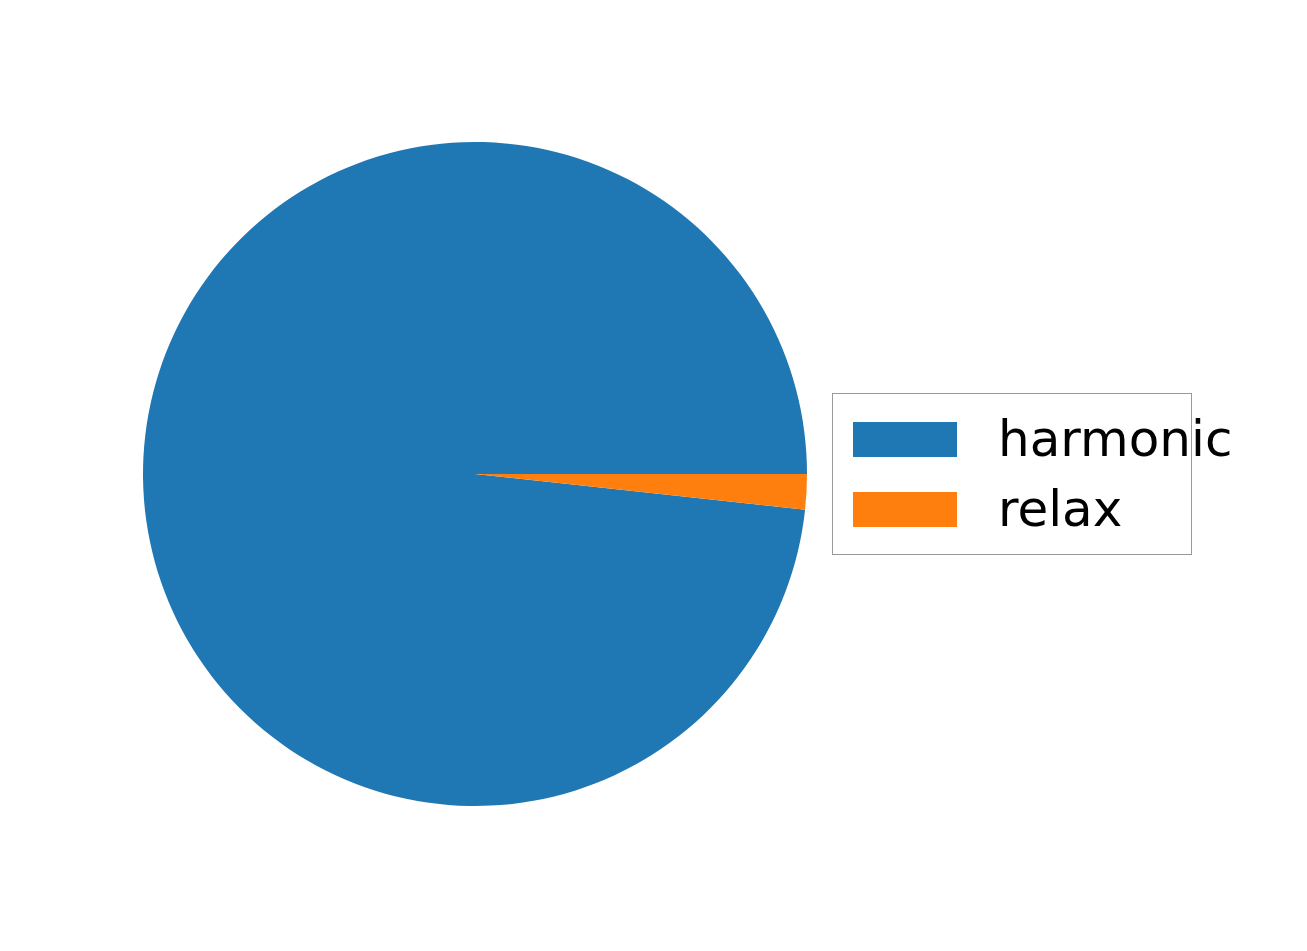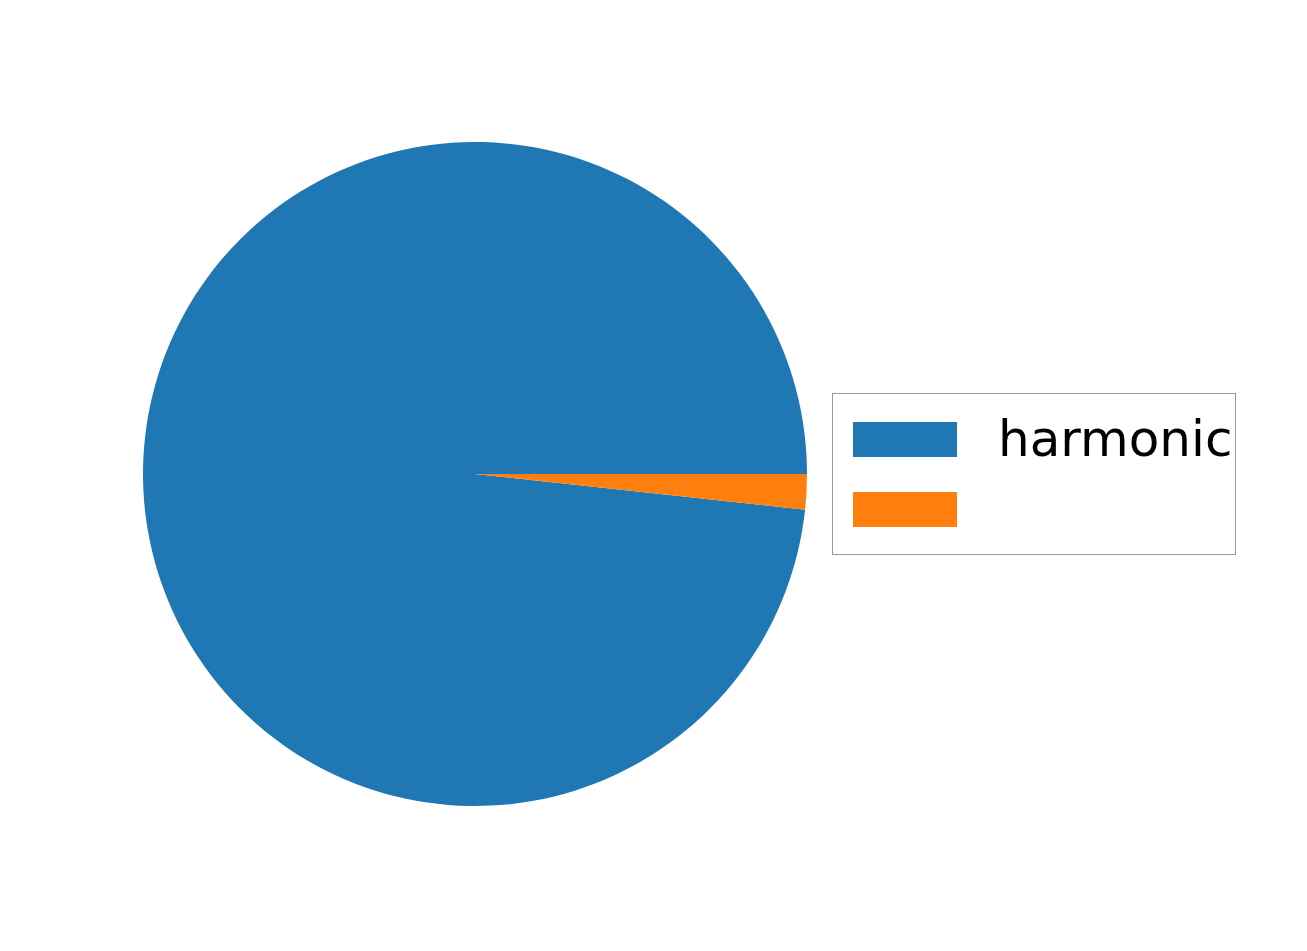--- a/index.html
+++ b/index.html
@@ -77,23 +77,24 @@
   <div id="pie-axes">
     <svg class="pie-svg" width="1307" height="951" viewBox="0 0 1307 951">
 
       <path id="wedge-harmonic" fill="#1f77b4" stroke="none" d="M 475 474 L 805.0830716645457 509.62535333857517 A 332 332 0 1 1 807 473.99999999999994 Z"></path>
 
       <path id="wedge-relax" fill="#ff7f0e" stroke="none" d="M 475 474 L 807 474 A 332 332 0 0 1 805.0830716645457 509.62535333857517 Z"></path>
     </svg>
   </div>
 
 
-  <div id="legend" style="left: 832px; top: 393px; width: 404px; height: 162px; border-color: rgb(153, 153, 153); background: rgb(255, 255, 255);">
+  <div id="legend" style="left: 832px; top: 393px; width: 360px; height: 162px; border-color: rgb(153, 153, 153); background: rgb(255, 255, 255);">
     <div class="legend-entry">
       <span class="legend-swatch" id="swatch-harmonic" style="background: rgb(31, 119, 180);"></span>
       <span class="legend-label">harmonic</span>
     </div>
     <div class="legend-entry">
       <span class="legend-swatch" id="swatch-relax" style="background: rgb(255, 127, 14);"></span>
+      <span class="legend-label">relax</span>
     </div>
   </div>
 
 </div>
 
 </body></html>

